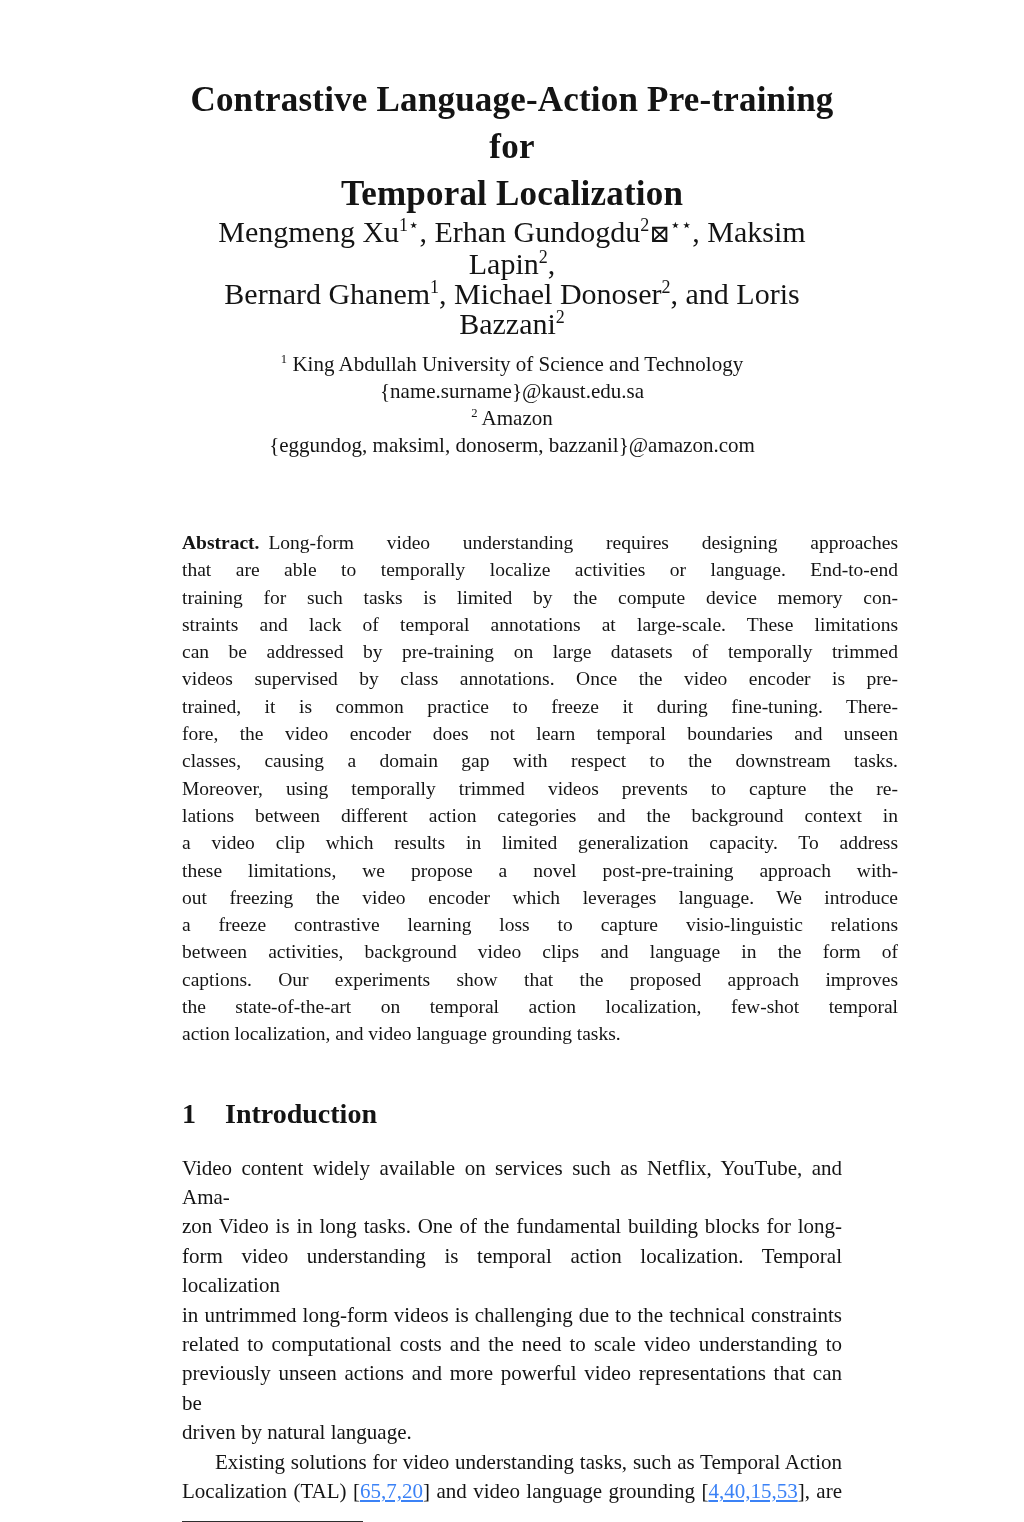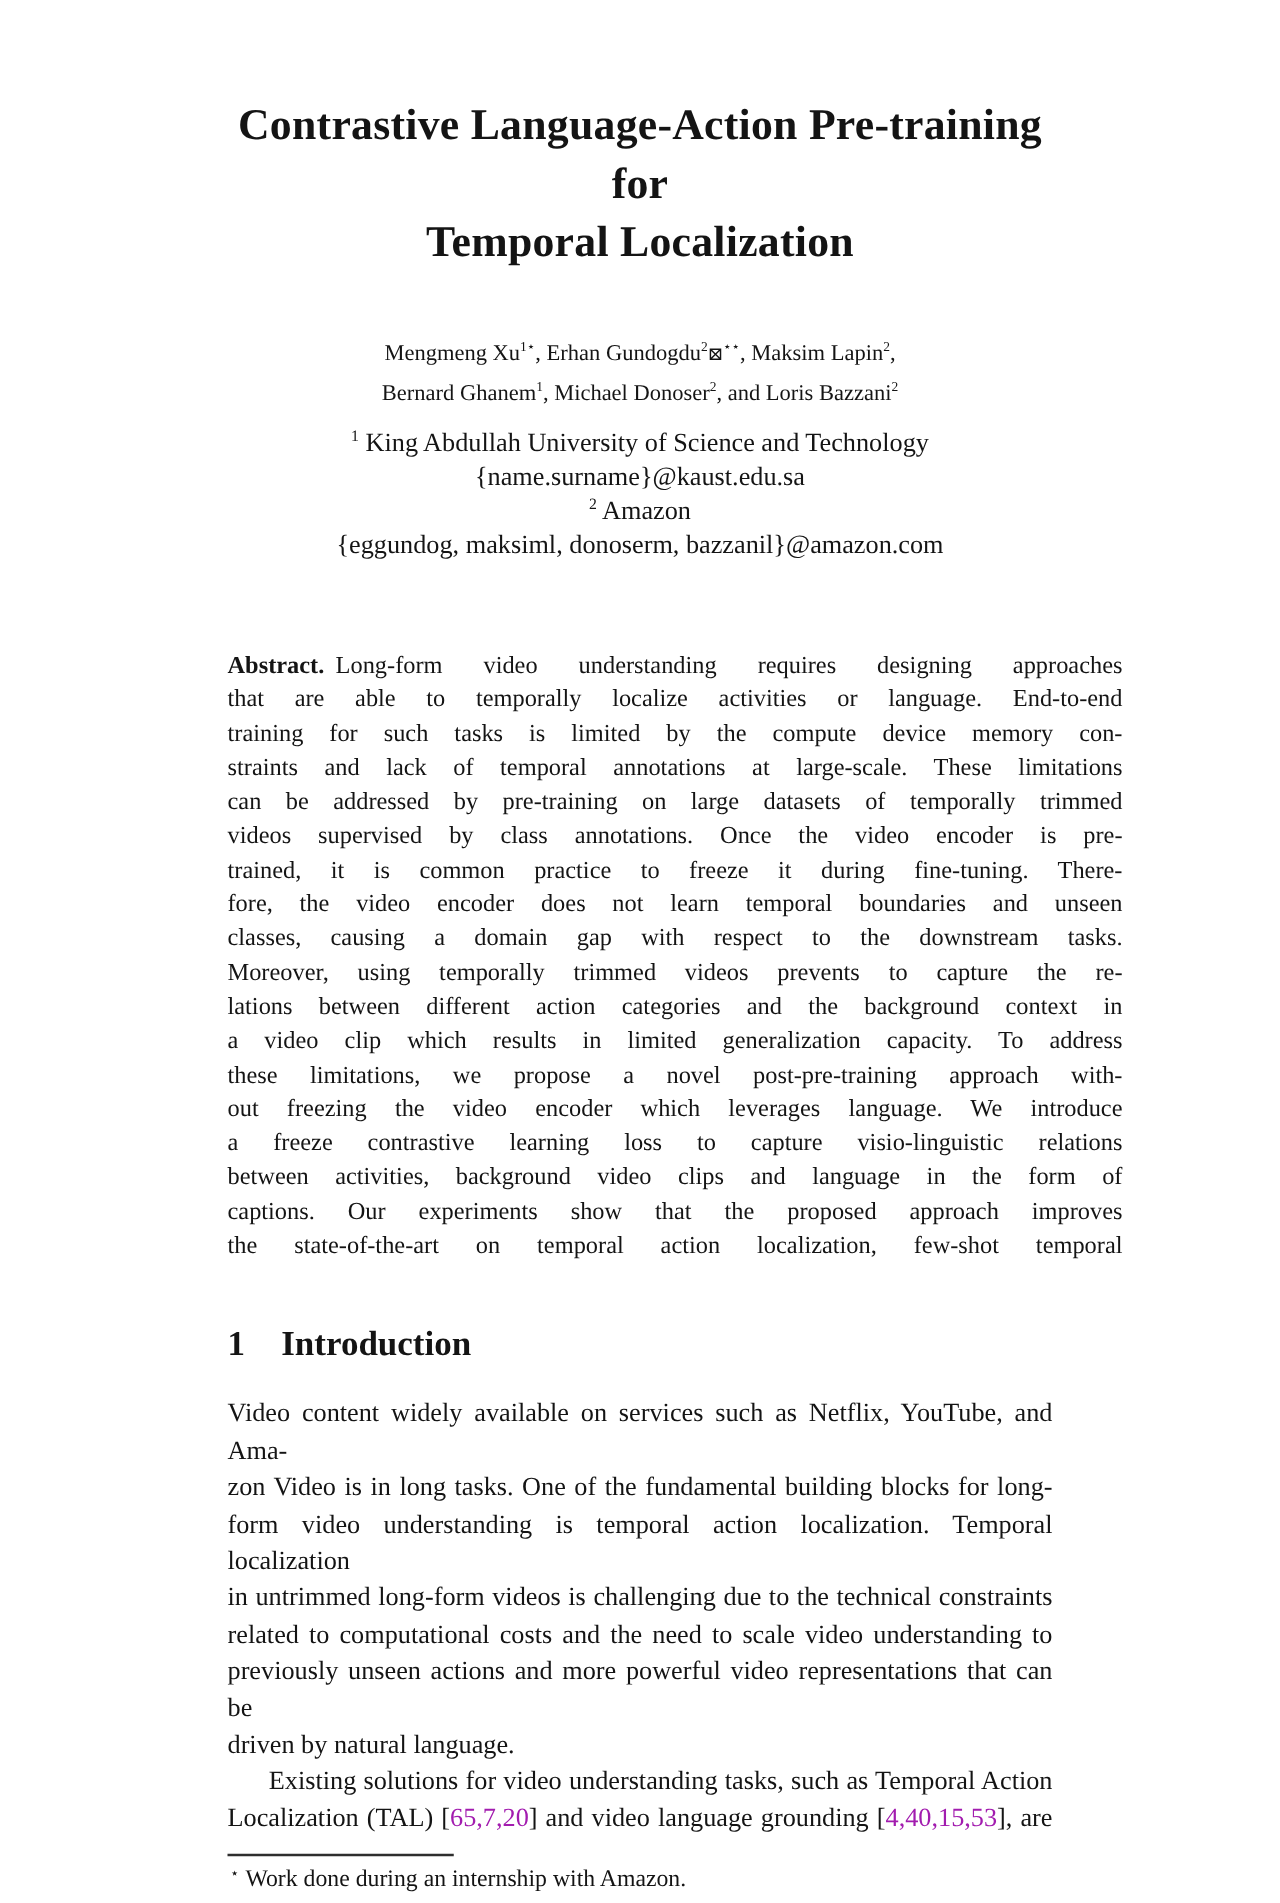--- a/index.html
+++ b/index.html
@@ -14,40 +14,40 @@
     padding:76px 84px 0 84px;
     overflow:hidden;
   }
   sup { font-size:0.60em; vertical-align:super; line-height:0; }
   .title {
     text-align:center; font-weight:700;
     font-size:35px; line-height:47px;
     letter-spacing:0.2px;
   }
   .authors {
-    text-align:center; font-size:18px; line-height:30px; margin-top:50px;
+    text-align:center; font-size:30px; line-height:30px; 
   }
   .env { font-size:0.82em; }
   .affils {
     text-align:center; font-size:21px; line-height:27px; margin-top:12px;
   }
   .abstract {
     width:716px; margin:70px auto 0 auto;
     font-size:19.5px; line-height:27.3px;
   }
   .abshead { font-weight:700; margin-right:9px; }
   .jline { text-align:justify; text-align-last:justify; }
   .jline.noexpand { text-align-last:left; }
   .section-heading {
     margin-top:50px; font-size:28px; font-weight:700; line-height:32px;
   }
   .section-heading .num { margin-right:29px; }
   .body-text { margin-top:24px; font-size:21px; line-height:29.4px; }
   .para2 .jline:first-child { text-indent:33px; }
-  .cite { color:#a21caf; }
+  .cite { color:#3b82f6;text-decoration:underline; }
   .footnote-rule {
     margin-top:14px; width:181px; height:0;
     border-top:2px solid #2e2e2e;
   }
   .footnotes { margin-top:5px; font-size:19px; line-height:27.5px; }
   .fn-marker { font-size:0.62em; vertical-align:super; line-height:0; margin-right:5px; }
   .fn-line { padding-left:2px; }
 </style>
 </head>
 <body>
@@ -86,20 +86,21 @@
         <div class="jline">classes, causing a domain gap with respect to the downstream tasks.</div>
         <div class="jline">Moreover, using temporally trimmed videos prevents to capture the re-</div>
         <div class="jline">lations between different action categories and the background context in</div>
         <div class="jline">a video clip which results in limited generalization capacity. To address</div>
         <div class="jline">these limitations, we propose a novel post-pre-training approach with-</div>
         <div class="jline">out freezing the video encoder which leverages language. We introduce</div>
         <div class="jline">a freeze contrastive learning loss to capture visio-linguistic relations</div>
         <div class="jline">between activities, background video clips and language in the form of</div>
         <div class="jline">captions. Our experiments show that the proposed approach improves</div>
         <div class="jline">the state-of-the-art on temporal action localization, few-shot temporal</div>
+        <div class="jline noexpand">action localization, and video language grounding tasks.</div>
       </div>
   </div>
 
   <div class="section-heading">
     <span class="num">1</span><span>Introduction</span>
   </div>
 
   <div class="body-text">
     <div class="para1">
         <div class="jline">Video content widely available on services such as Netflix, YouTube, and Ama-</div>

